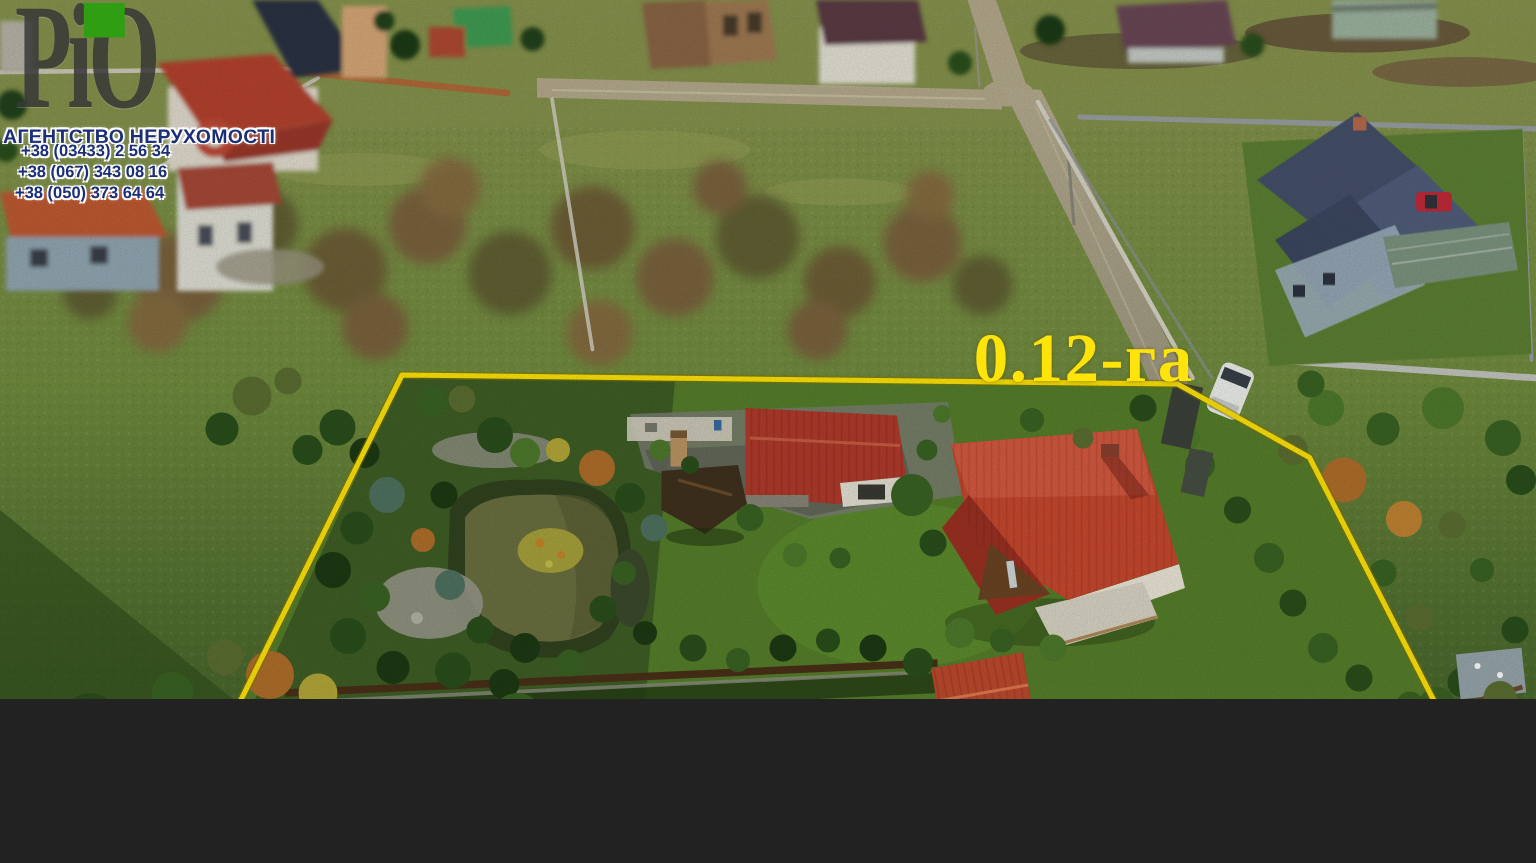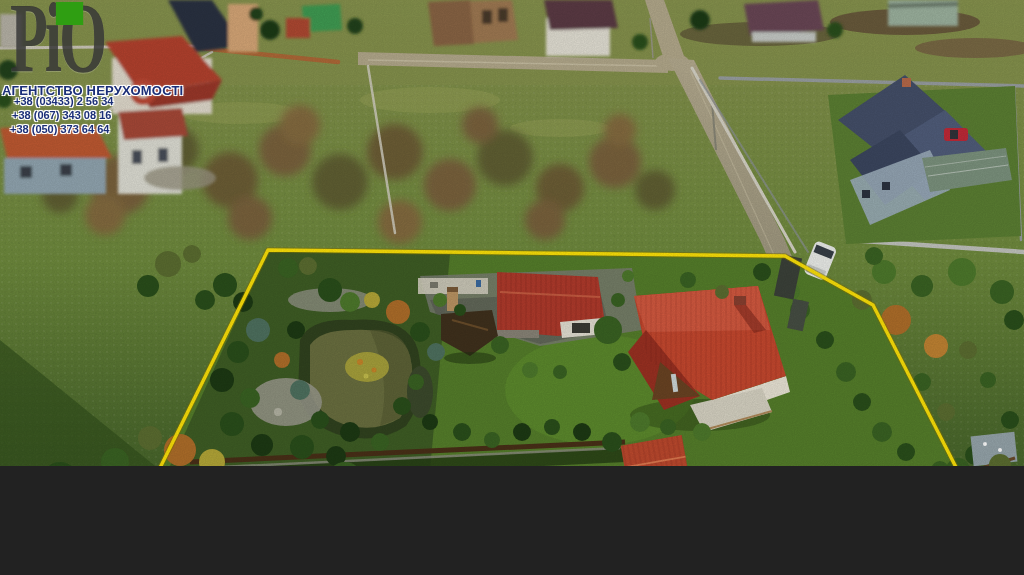--- a/index.html
+++ b/index.html
@@ -436,14 +436,15 @@
   <div class="wm-logo">
     <span>РіО</span>
     <span class="wm-logo-accent"></span>
   </div>
   <div class="wm-agency">АГЕНТСТВО НЕРУХОМОСТІ</div>
   <div class="wm-phone wm-p1">+38 (03433) 2 56 34</div>
   <div class="wm-phone wm-p2">+38 (067) 343 08 16</div>
   <div class="wm-phone wm-p3">+38 (050) 373 64 64</div>
 </div>
 
+<div class="area-label">0.12-га</div>
 
 </div>
 
 </body></html>

